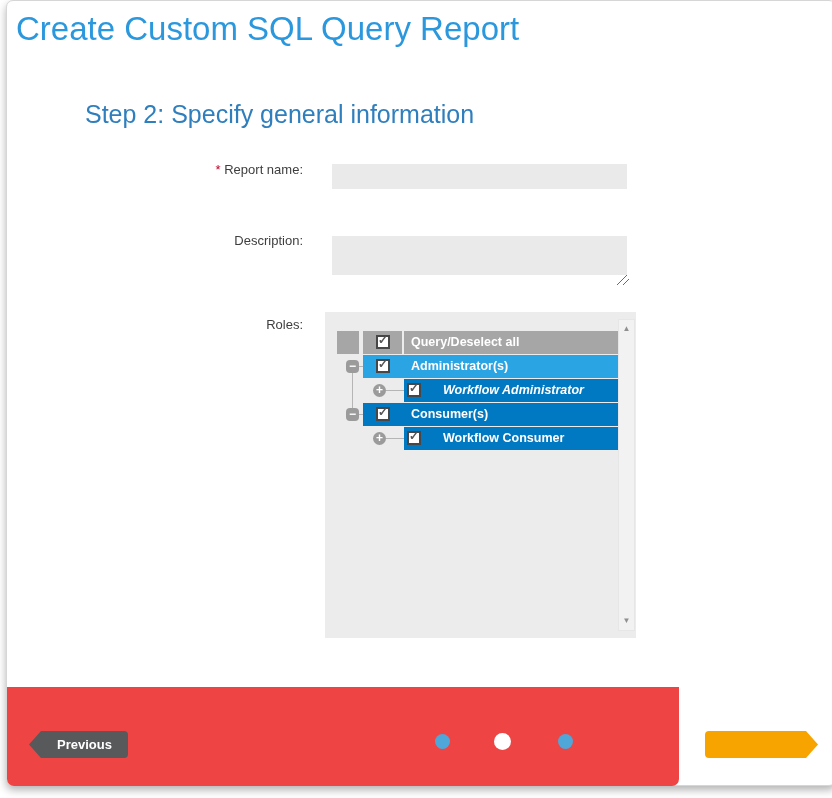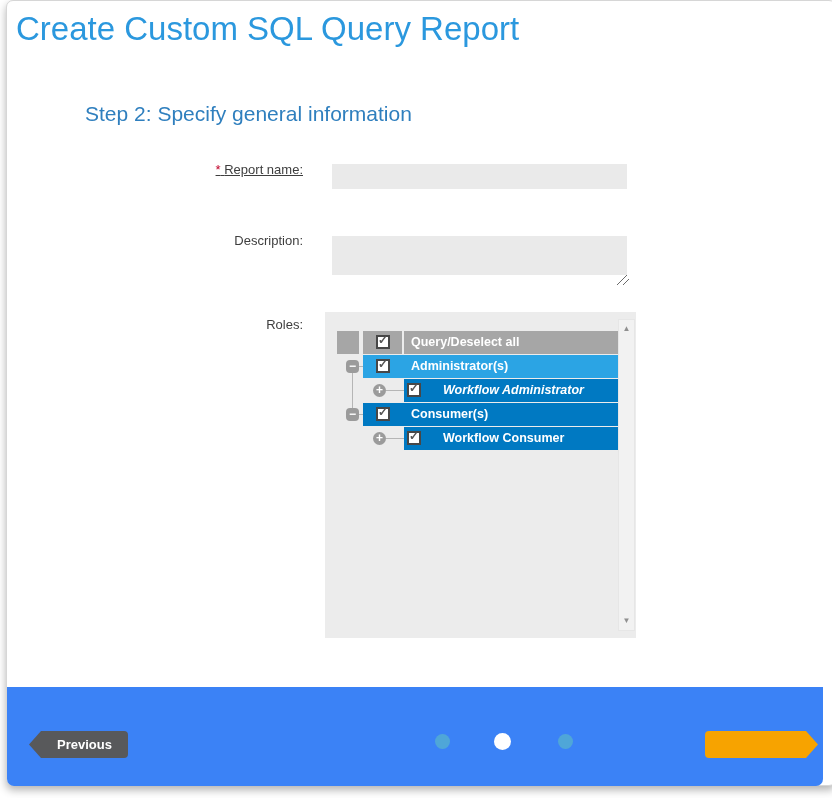--- a/index.html
+++ b/index.html
@@ -11,21 +11,21 @@
     background:#fff; border:1px solid #d6d6d6; border-radius:7px;
     box-shadow:0 4px 8px rgba(0,0,0,.30);
     margin-left:6px;
   }
 
   .page-title {
     position:absolute; left:9px; top:5px; font-size:33px; line-height:46px;
     font-weight:300; color:#2b98de; white-space:nowrap;
   }
   .step-heading {
-    position:absolute; left:78px; top:98px; font-size:21px; line-height:30px;
+    position:absolute; left:78px; top:98px; font-size:25px; line-height:30px;
     font-weight:300; color:#2f7fbe; white-space:nowrap;
   }
 
   .flabel {
     position:absolute; left:100px; width:196px; text-align:right;
     font-size:13px; line-height:16px; color:#3e3e3e; white-space:nowrap;
   }
   .req { color:#c00028; }
 
   .field { background:#eaeaea; border:none; outline:none; position:absolute;
@@ -68,22 +68,22 @@
   .vscroll {
     position:absolute; left:293px; top:7px; width:17px; height:312px;
     background:#f2f2f2; border:1px solid #e6e6e6;
   }
   .sarrow { position:absolute; left:0; width:15px; text-align:center;
     font-size:8px; color:#909090; line-height:10px; }
   .sarrow.up { top:4px; }
   .sarrow.down { bottom:4px; }
 
   .footer {
-    position:absolute; left:0; top:686px; width:816px; height:99px;
-    background:#3b82f6; border-radius:0 0 7px 7px;
+    position:absolute; left:0; top:686px; width:672px; height:99px;
+    background:#ef4444; border-radius:0 0 7px 7px;
   }
   .wizbtn { position:absolute; top:44px; height:27px; cursor:pointer; }
   .wizbtn.prev { left:22px; width:99px; }
   .wizbtn.next { left:698px; width:113px; }
   .wizlabel { position:absolute; top:0; line-height:27px; font-size:13px;
     font-weight:600; text-align:center; white-space:nowrap; }
   .prev-label { left:12px; width:87px; color:#fff; }
   .next-label { left:0px; width:101px; color:#333; font-size:14px; }
 
   .dot { position:absolute; border-radius:50%; }
@@ -91,21 +91,21 @@
   .dot-active { width:17px; height:17px; background:#fff; }
 </style>
 </head>
 <body>
 
 <div class="wizard">
 
   <div class="page-title">Create Custom SQL Query Report</div>
   <div class="step-heading">Step 2: Specify general information</div>
 
-  <div class="flabel" style="top:161px;text-decoration:underline;"><span class="req">*</span>
+  <div class="flabel" style="top:161px;"><span class="req">*</span>
     <span>Report name:</span></div>
   <input class="field report-input" value="" style="">
 
   <div class="flabel" style="top:232px;text-align:right;"><span>Description:</span></div>
   <textarea class="field desc-area" style=""></textarea>
   <svg class="grip" width="14" height="11">
     <line x1="1" y1="10" x2="11" y2="0" stroke="#6b6b6b" stroke-width="1"></line>
     <line x1="7" y1="10" x2="13" y2="4" stroke="#6b6b6b" stroke-width="1"></line>
   </svg>
 

